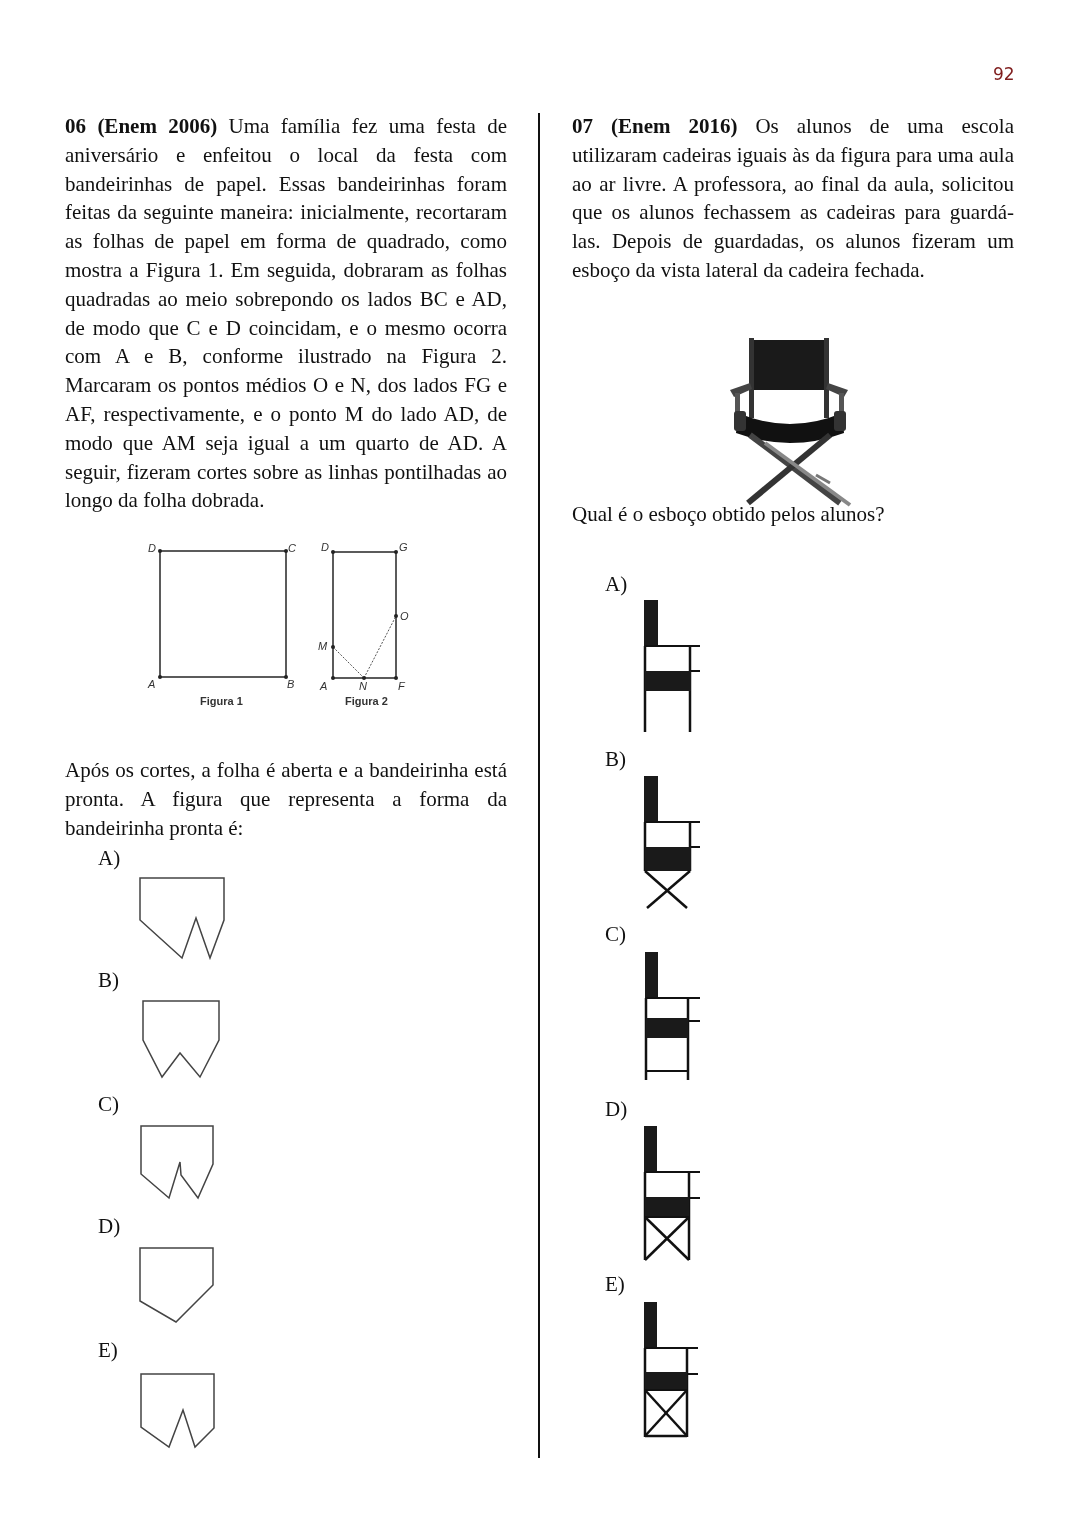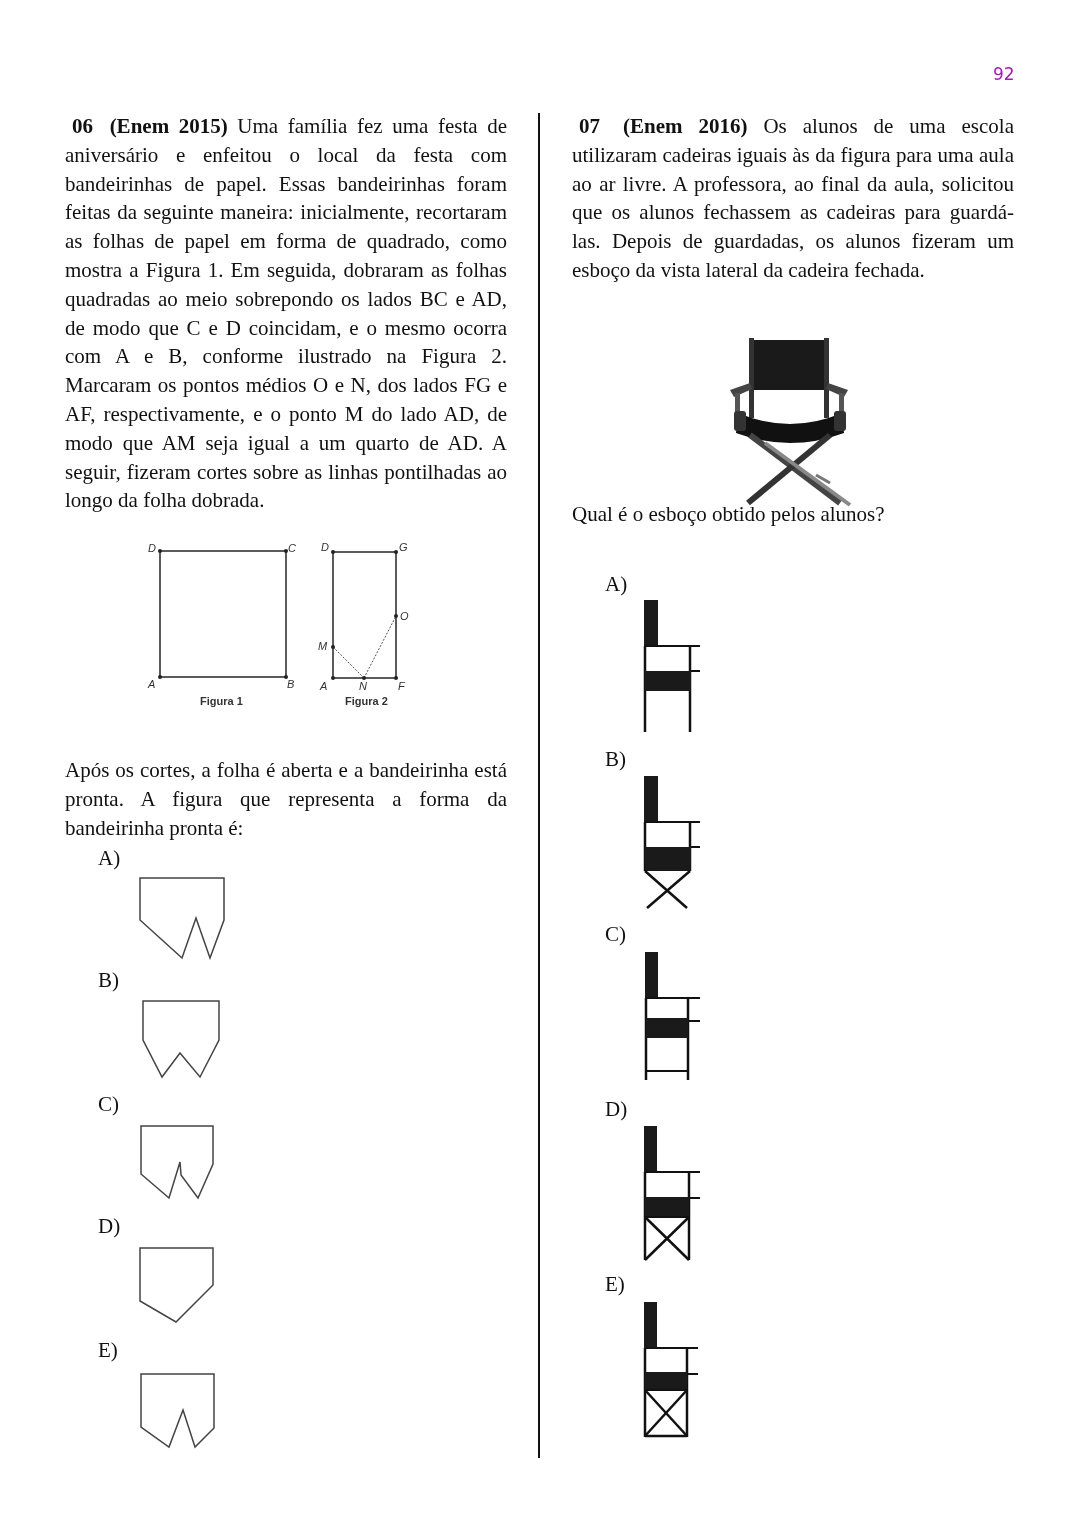--- a/index.html
+++ b/index.html
@@ -1,34 +1,34 @@
 <!DOCTYPE html>
 <html><head>
 <meta charset="utf-8">
 <style>
   html, body { margin: 0; padding: 0; background: #ffffff; }
   body { width: 1080px; height: 1527px; position: relative; overflow: hidden;
          font-family: "Liberation Serif", serif; color: #111; }
-  .page-num { position: absolute; left: 993px; top: 64px; font-family: "DejaVu Sans", sans-serif; font-size: 17px; color: #a21caf; text-align: right; }
+  .page-num { position: absolute; left: 993px; top: 64px; font-family: "DejaVu Sans", sans-serif; font-size: 17px; color: #7f1d1d; text-align: right; }
   .divider { position: absolute; left: 538px; top: 113px; width: 2px; height: 1345px; background: #111; }
   .para { position: absolute; font-size: 21px; line-height: 28.8px; text-align: justify; text-align-last: left; }
-  .para b { font-weight: bold; margin-left: 7px; }
+  .para b { font-weight: bold; }
   .opt-label { position: absolute; font-size: 21px; }
   svg { position: absolute; overflow: visible; }
   .fig-label { font-family: "Liberation Sans", sans-serif; font-style: italic; font-size: 11px; fill: #333; }
   .fig-caption { font-family: "Liberation Sans", sans-serif; font-weight: bold; font-size: 11px; fill: #333; }
 </style>
 </head>
 <body>
 
 <div class="page-num">92</div>
 <div class="divider"></div>
 
 <div class="para" style="left:65px; top:112px; width:442px;">
-  <b>06</b> <b>(Enem 2015)</b>
+  <b>06</b> <b>(Enem 2006)</b>
   <span>Uma família fez uma festa de aniversário e enfeitou o local da festa com bandeirinhas de papel. Essas bandeirinhas foram feitas da seguinte maneira: inicialmente, recortaram as folhas de papel em forma de quadrado, como mostra a Figura 1. Em seguida, dobraram as folhas quadradas ao meio sobrepondo os lados BC e AD, de modo que C e D coincidam, e o mesmo ocorra com A e B, conforme ilustrado na Figura 2. Marcaram os pontos médios O e N, dos lados FG e AF, respectivamente, e o ponto M do lado AD, de modo que AM seja igual a um quarto de AD. A seguir, fizeram cortes sobre as linhas pontilhadas ao longo da folha dobrada.</span>
 </div>
 
 <svg style="left:140px; top:535px;" width="160" height="180">
   <rect x="20" y="16" width="126" height="126" fill="none" stroke="#333" stroke-width="1.6"></rect>
   <circle cx="20" cy="16" r="2" fill="#222"></circle>
   <circle cx="146" cy="16" r="2" fill="#222"></circle>
   <circle cx="20" cy="142" r="2" fill="#222"></circle>
   <circle cx="146" cy="142" r="2" fill="#222"></circle>
   <text class="fig-label" x="8" y="17">D</text>

